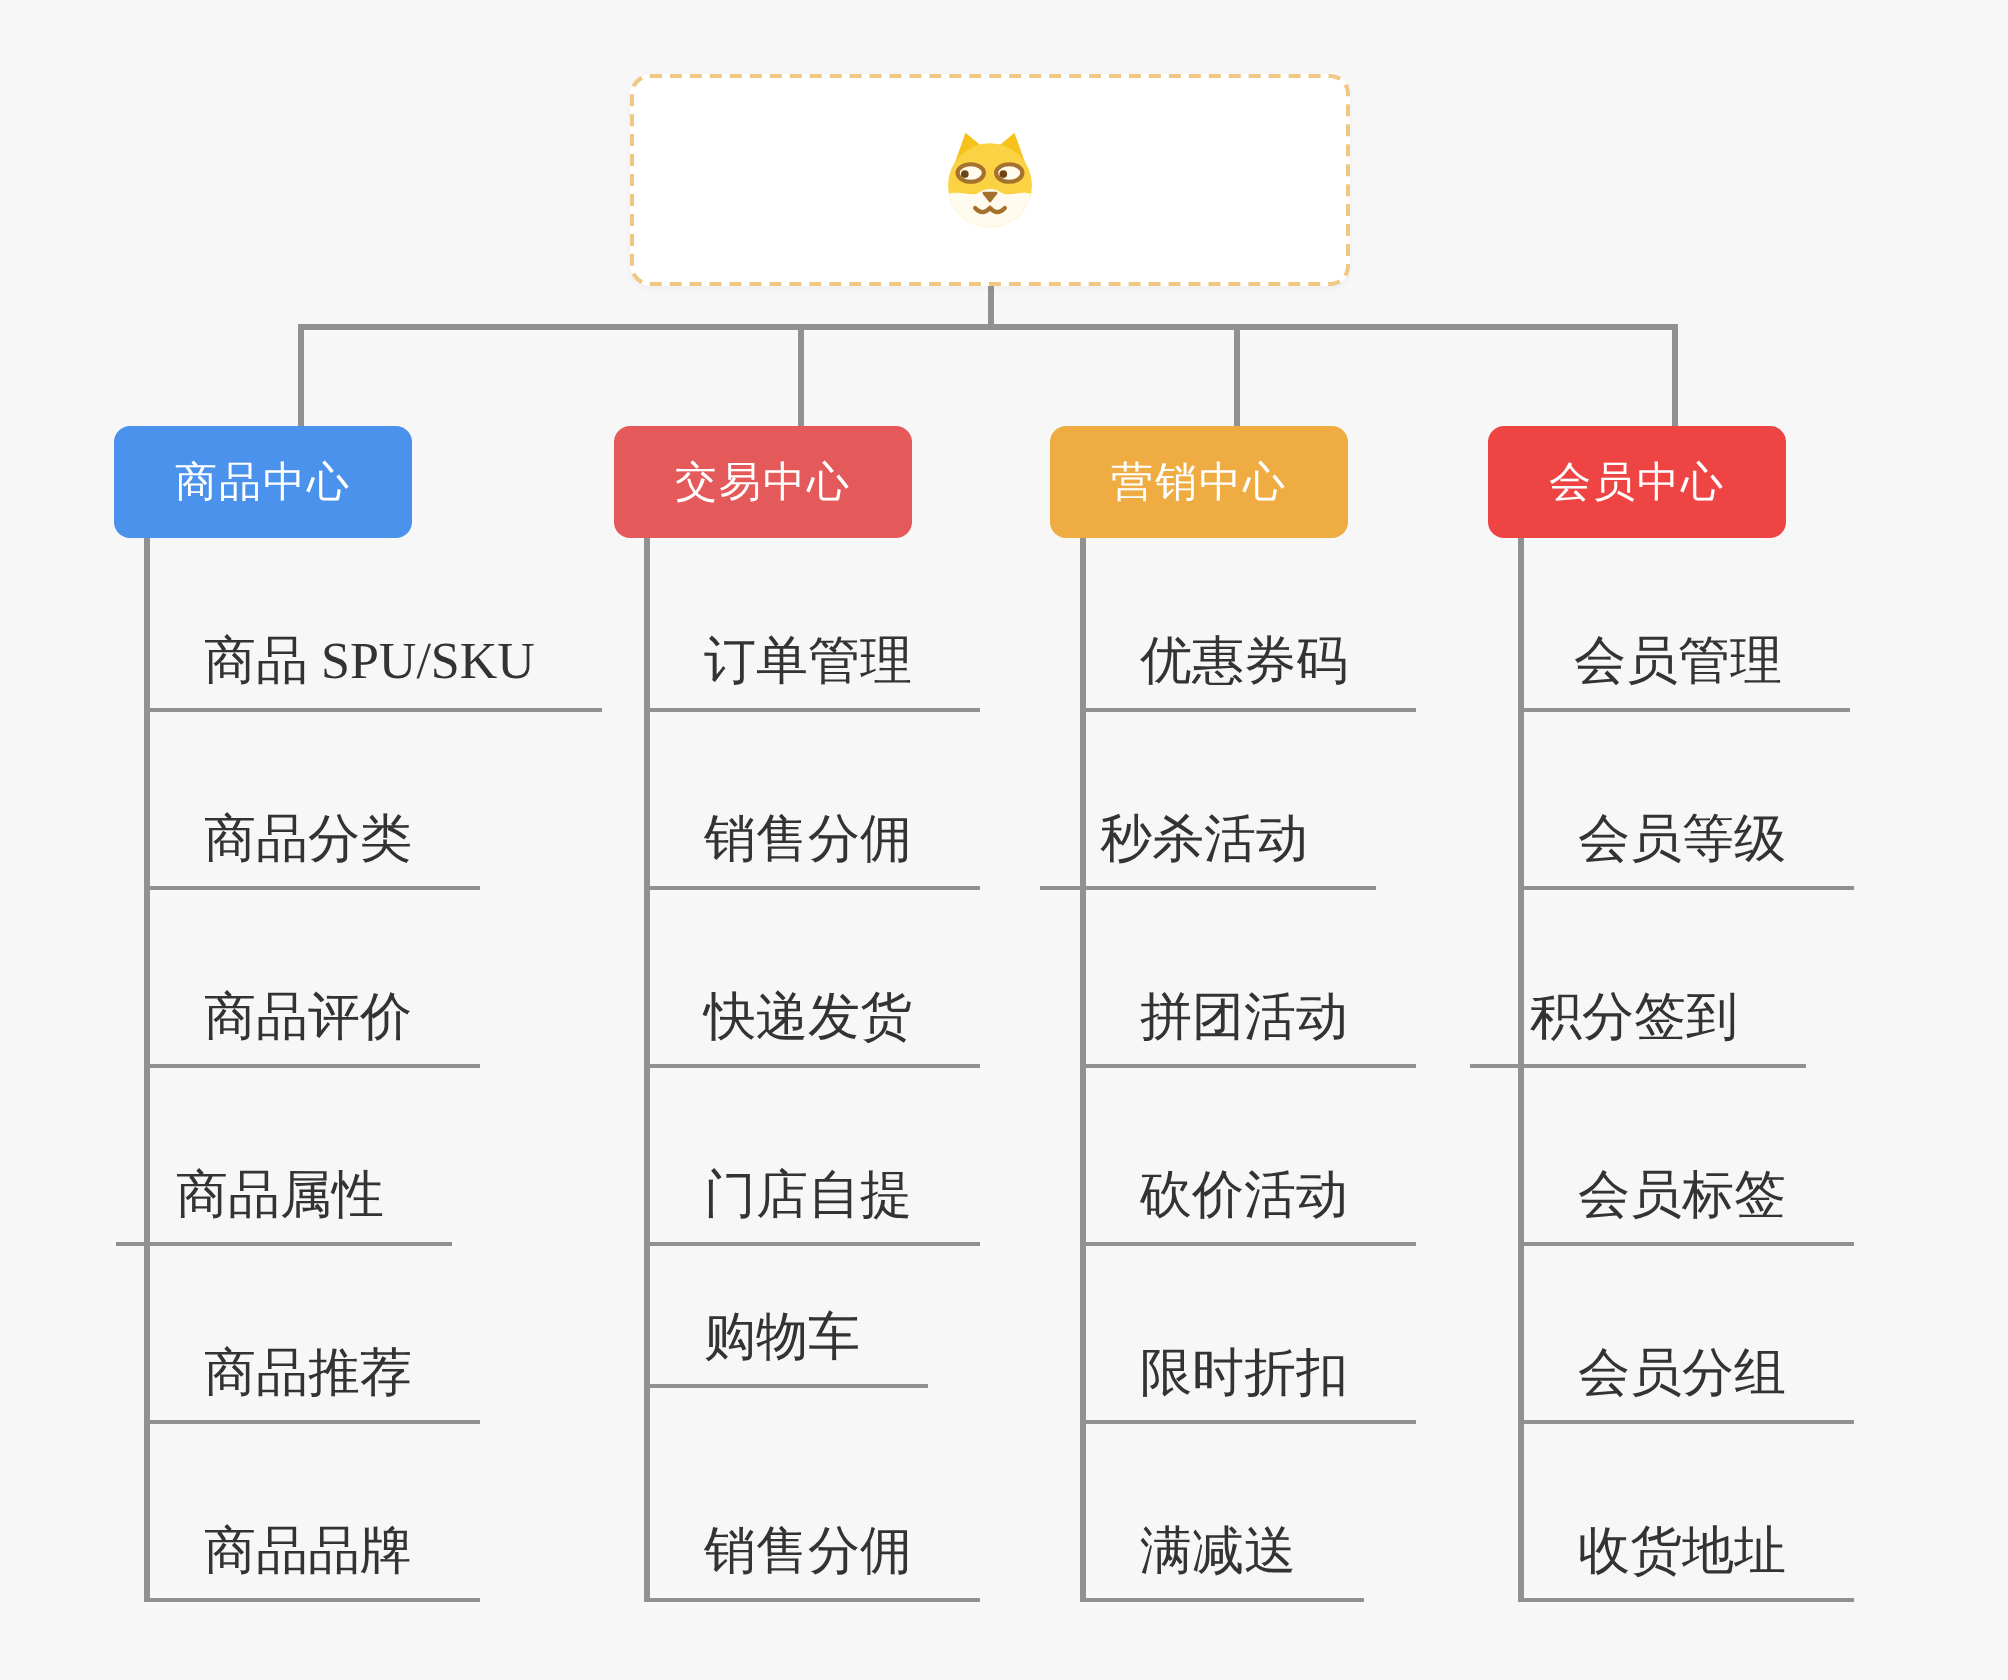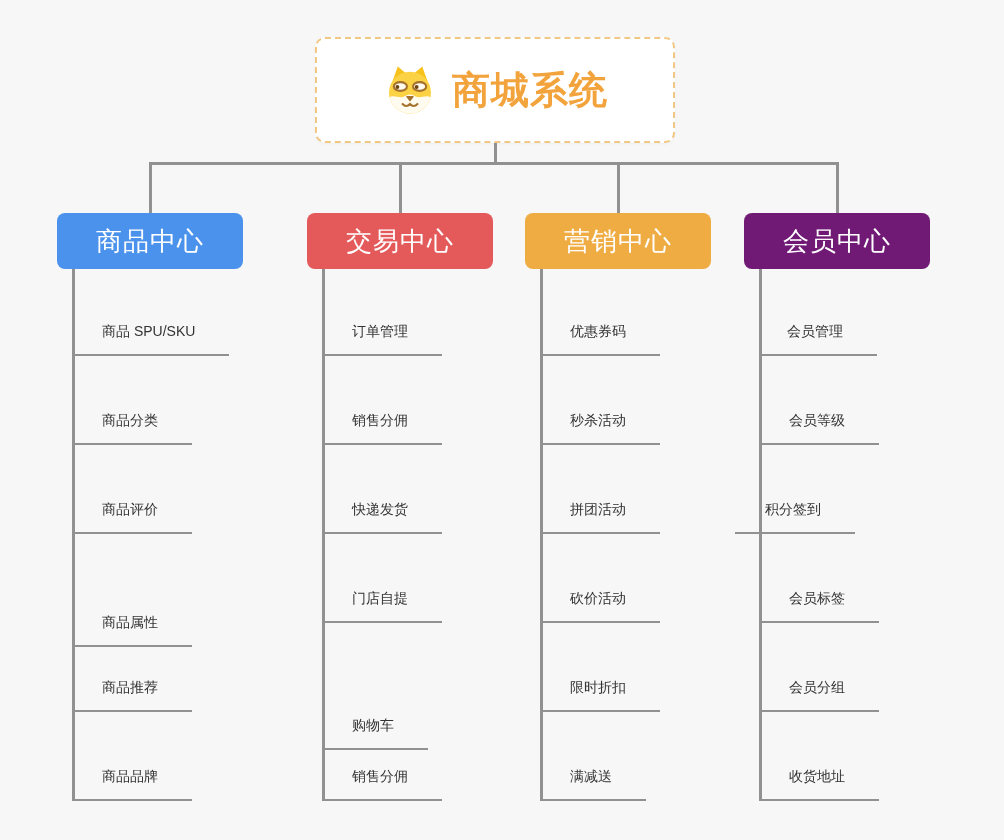--- a/index.html
+++ b/index.html
@@ -20,33 +20,34 @@
   }
   .root-title{
     font-size:38px;font-weight:600;color:var(--root-title,#F2A33C);
     letter-spacing:1px;line-height:1;
   }
   .root-icon{width:56px;height:52px;display:block;}
   
   .hline,.vline{position:absolute;background:var(--line,#919191);}
   
   .branch-box{
-    position:absolute;width:186px;height:56px;border-radius:8px;
+    position:absolute;width:149px;height:56px;border-radius:8px;
     display:flex;align-items:center;justify-content:center;
-    color:#FFFFFF;font-size:26px;letter-spacing:1px;
+    color:#FFFFFF;font-size:21px;letter-spacing:1px;
     cursor:default;
   }
   
   .leaf{
     position:absolute;
-    font-size:14px;color:var(--item-text,#333333);
+    font-size:26px;color:var(--item-text,#333333);
     line-height:34px;
     padding:0 34px 6px 30px;
     border-bottom:2px solid var(--line,#919191);
     white-space:nowrap;
+    font-family:Liberation Serif, serif;
   }
 </style>
 </head>
 <body>
 
 <div class="canvas">
 
   <div class="root-node">
     <svg class="root-icon" viewBox="0 0 64 58">
       <defs>
@@ -66,61 +67,60 @@
 
       <ellipse cx="21" cy="25" rx="7.5" ry="5" fill="#FFFBEF" stroke="#A4722D" stroke-width="2.4"></ellipse>
       <circle cx="17.6" cy="25.6" r="2.2" fill="#6E4512"></circle>
       <ellipse cx="43" cy="25" rx="7.5" ry="5" fill="#FFFBEF" stroke="#A4722D" stroke-width="2.4"></ellipse>
       <circle cx="39.6" cy="25.6" r="2.2" fill="#6E4512"></circle>
 
       <path d="M28.5,36.5 h7 l-3.5,4.5 z" fill="#A4722D" stroke="#A4722D" stroke-width="1.5" stroke-linejoin="round"></path>
 
       <path d="M23.5,45 q4.2,4.6 8.5,0 q4.2,4.6 8.5,0" fill="none" stroke="#A4722D" stroke-width="2.4" stroke-linecap="round"></path>
     </svg>
-    <span class="root-title">商城系统</span>
   </div>
 
   <div id="tree">
       <div class="vline" style="left: 493.5px; top: 143px; width: 3px; height: 19px;"></div>
       <div class="hline" style="left: 149px; top: 162px; width: 690px; height: 3px;"></div>
       <div class="vline" style="left: 149px; top: 162px; width: 3px; height: 51px;"></div>
       <div class="branch-box" style="left: 57px; top: 213px; background: rgb(75, 146, 236); color: rgb(255, 255, 255);">
         <span>商品中心</span>
       </div>
       <div class="vline" style="left: 72px; top: 269px; width: 3px; height: 532px;"></div>
       <div class="leaf" style="left: 72px; top: 314px;">商品 SPU/SKU</div>
       <div class="leaf" style="left: 72px; top: 403px;">商品分类</div>
       <div class="leaf" style="left: 72px; top: 492px;">商品评价</div>
-      <div class="leaf" style="left: 72px; top: 581px; margin-top: 24px;">商品属性</div>
+      <div class="leaf" style="left: 58px; top: 581px;">商品属性</div>
       <div class="leaf" style="left: 72px; top: 670px;">商品推荐</div>
       <div class="leaf" style="left: 72px; top: 759px;">商品品牌</div>
       <div class="vline" style="left: 399px; top: 162px; width: 3px; height: 51px;"></div>
       <div class="branch-box" style="left: 307px; top: 213px; background: rgb(228, 90, 90); color: rgb(255, 255, 255);">
         <span>交易中心</span>
       </div>
       <div class="vline" style="left: 322px; top: 269px; width: 3px; height: 532px;"></div>
       <div class="leaf" style="left: 322px; top: 314px; text-align: right;">订单管理</div>
       <div class="leaf" style="left: 322px; top: 403px;">销售分佣</div>
       <div class="leaf" style="left: 322px; top: 492px;">快递发货</div>
       <div class="leaf" style="left: 322px; top: 581px;">门店自提</div>
-      <div class="leaf" style="left: 322px; top: 708px;">购物车</div>
+      <div class="leaf" style="left: 322px; top: 652px;">购物车</div>
       <div class="leaf" style="left: 322px; top: 759px;">销售分佣</div>
       <div class="vline" style="left: 617px; top: 162px; width: 3px; height: 51px;"></div>
       <div class="branch-box" style="left: 525px; top: 213px; background: rgb(239, 172, 66); color: rgb(255, 255, 255);">
         <span>营销中心</span>
       </div>
       <div class="vline" style="left: 540px; top: 269px; width: 3px; height: 532px;"></div>
       <div class="leaf" style="left: 540px; top: 314px;">优惠券码</div>
-      <div class="leaf" style="left: 540px; top: 403px;">秒杀活动</div>
+      <div class="leaf" style="left: 520px; top: 403px;">秒杀活动</div>
       <div class="leaf" style="left: 540px; top: 492px;">拼团活动</div>
       <div class="leaf" style="left: 540px; top: 581px;">砍价活动</div>
       <div class="leaf" style="left: 540px; top: 670px;">限时折扣</div>
       <div class="leaf" style="left: 540px; top: 759px;">满减送</div>
       <div class="vline" style="left: 836px; top: 162px; width: 3px; height: 51px;"></div>
-      <div class="branch-box" style="left: 744px; top: 213px; background: #701a75; color: rgb(255, 255, 255);">
+      <div class="branch-box" style="left: 744px; top: 213px; background: #ef4444; color: rgb(255, 255, 255);">
         <span>会员中心</span>
       </div>
       <div class="vline" style="left: 759px; top: 269px; width: 3px; height: 532px;"></div>
       <div class="leaf" style="left: 759px; top: 314px; padding-left: 28px;">会员管理</div>
       <div class="leaf" style="left: 759px; top: 403px;">会员等级</div>
       <div class="leaf" style="left: 735px; top: 492px; text-align: right;">积分签到</div>
       <div class="leaf" style="left: 759px; top: 581px;">会员标签</div>
       <div class="leaf" style="left: 759px; top: 670px;">会员分组</div>
       <div class="leaf" style="left: 759px; top: 759px;">收货地址</div>
     </div>

